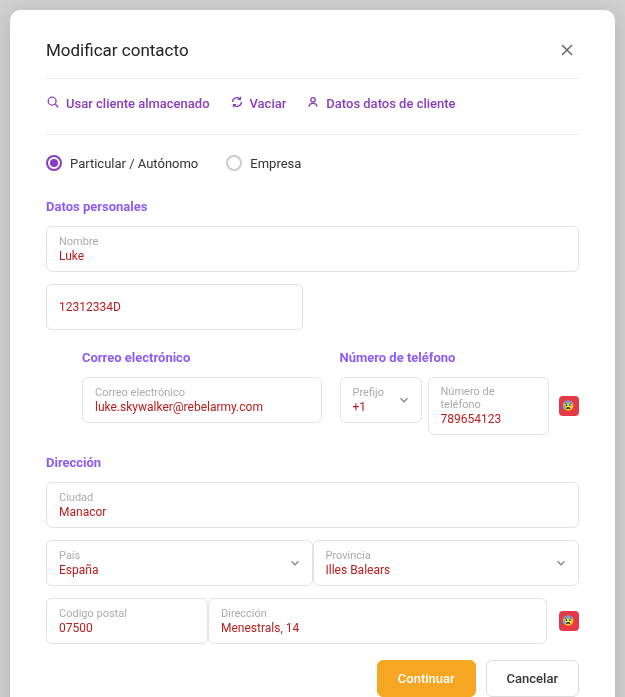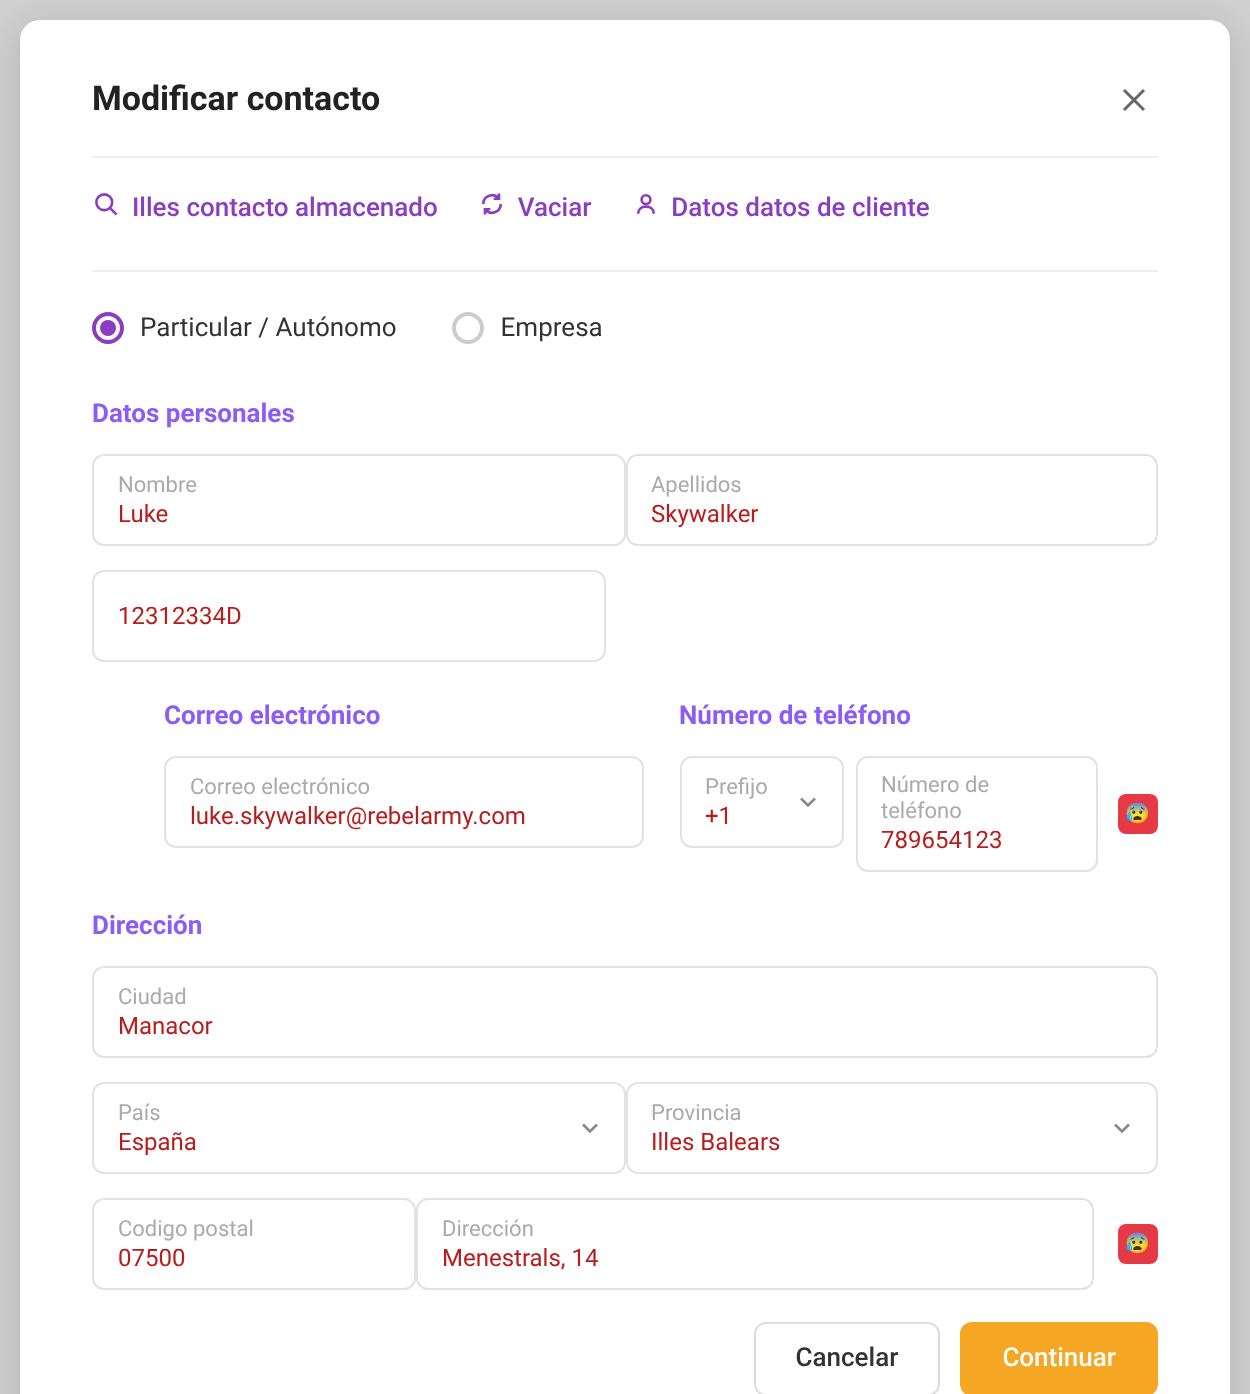--- a/index.html
+++ b/index.html
@@ -6,21 +6,21 @@
   body { background: #d0d0d0; width: 625px; height: 697px; overflow: hidden; }
   .modal {
     background: #fff;
     border-radius: 10px;
     width: 605px;
     margin: 10px;
     padding: 28px 36px 24px;
     box-shadow: 0 4px 20px rgba(0,0,0,.15);
   }
   .header { display: flex; justify-content: space-between; align-items: center; padding-bottom: 16px; border-bottom: 1px solid #eee; }
-  .title { font-size: 17px; font-weight: 700; color: #222; }
+  .title { font-size: 17px; font-weight: 400; color: #222; }
   .close-btn { background: none; border: none; cursor: pointer; color: #666; padding: 4px; }
   .close-btn svg { width: 16px; height: 16px; display: block; }
   .action-bar { display: flex; gap: 20px; padding: 16px 0 22px; border-bottom: 1px solid #eee; }
   .action-link { display: flex; align-items: center; gap: 6px; color: #8b3dc0; font-size: 13px; cursor: pointer; font-weight: 500; }
   .action-link svg { width: 14px; height: 14px; }
   .radio-row { display: flex; gap: 28px; padding: 20px 0 28px; }
   .radio-item { display: flex; align-items: center; gap: 8px; cursor: pointer; }
   .radio-circle { width: 16px; height: 16px; border-radius: 50%; border: 2px solid #ccc; display: flex; align-items: center; justify-content: center; }
   .radio-circle.checked { border-color: #8b3dc0; }
   .radio-circle.checked::after { content: ""; width: 8px; height: 8px; border-radius: 50%; background: #8b3dc0; }
@@ -81,21 +81,21 @@
   </div>
 
   <div class="action-bar">
     <div class="action-link">
       <span>
         <svg viewBox="0 0 16 16" fill="none" stroke="currentColor" stroke-width="1.5">
             <circle cx="7" cy="7" r="4.5"></circle>
             <path d="M10.5 10.5L14 14"></path>
           </svg>
       </span>
-      <span>Illes contacto almacenado</span>
+      <span>Usar cliente almacenado</span>
     </div>
     <div class="action-link">
       <span>
         <svg viewBox="0 0 16 16" fill="none" stroke="currentColor" stroke-width="1.5">
             <path d="M3 8a5 5 0 0 1 9-3M13 8a5 5 0 0 1-9 3M12 2v3h-3M4 14v-3h3"></path>
           </svg>
       </span>
       <span>Vaciar</span>
     </div>
     <div class="action-link">
@@ -120,26 +120,20 @@
     </div>
   </div>
 
   <div class="group">
     <div class="section-title">Datos personales</div>
     <div class="row">
       <div class="col">
         <div class="field">
           <div class="field-label">Nombre</div>
           <input class="field-value" value="Luke" style="">
-        </div>
-      </div>
-      <div class="col">
-        <div class="field">
-          <div class="field-label">Apellidos</div>
-          <input class="field-value" value="Skywalker" style="">
         </div>
       </div>
     </div>
     <div class="row">
       <div class="col" style="flex:0 0 257px">
         <div class="field">
           <input class="field-value" value="12312334D" style="">
         </div>
       </div>
     </div>
@@ -221,17 +215,17 @@
         <div class="field">
           <div class="field-label">Dirección</div>
           <input class="field-value" value="Menestrals, 14" style="">
         </div>
         <div class="emoji-btn">😰</div>
       </div>
     </div>
   </div>
 
   <div class="footer">
+    <button class="btn btn-primary">Continuar</button>
     <button class="btn btn-secondary">Cancelar</button>
-    <button class="btn btn-primary">Continuar</button>
   </div>
 
 </div>
 
 </body></html>

